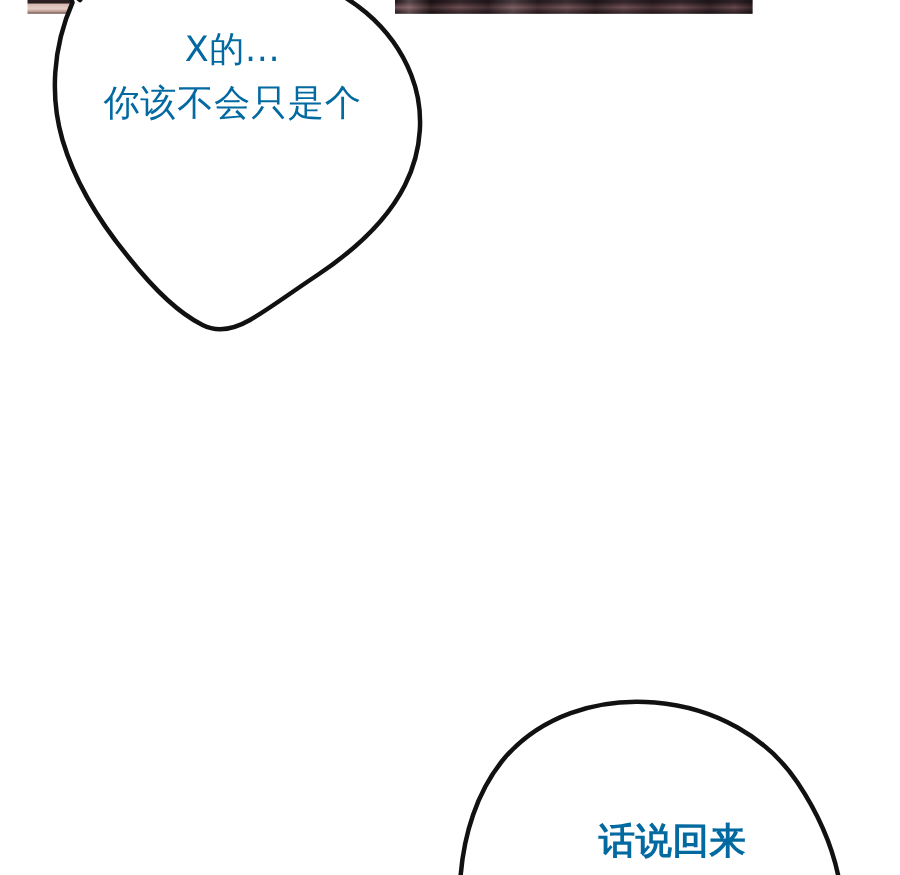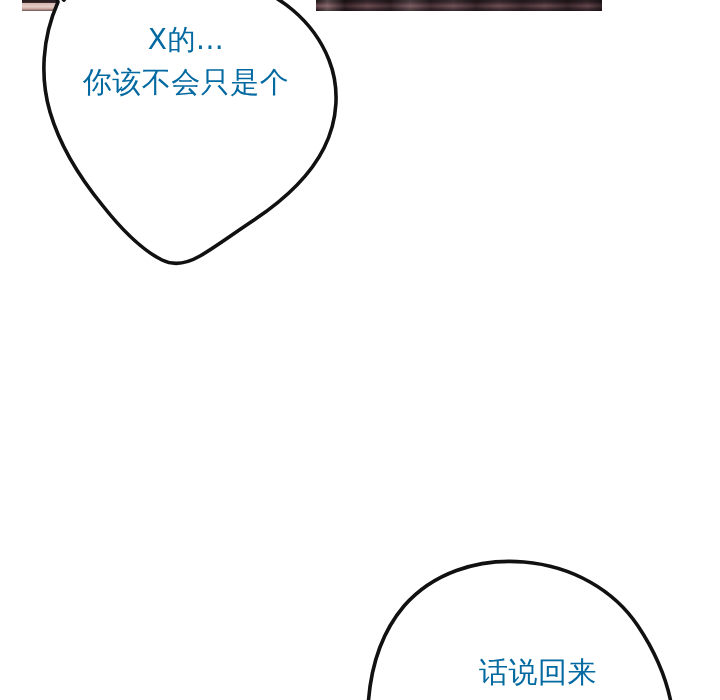--- a/index.html
+++ b/index.html
@@ -86,20 +86,21 @@
   }
   #bubble-top-text .line-first {
     font-size: 28px;
   }
   #bubble-bottom-text {
     left: 400px;
     top: 652px;
     width: 276px;
     font-size: 29px;
     line-height: 40px;
+    font-weight: bold;
   }
 </style>
 </head>
 <body>
 
 <div id="page">
 
   <div class="panel-strip strip-left"></div>
   <div class="panel-strip strip-right"></div>
 

